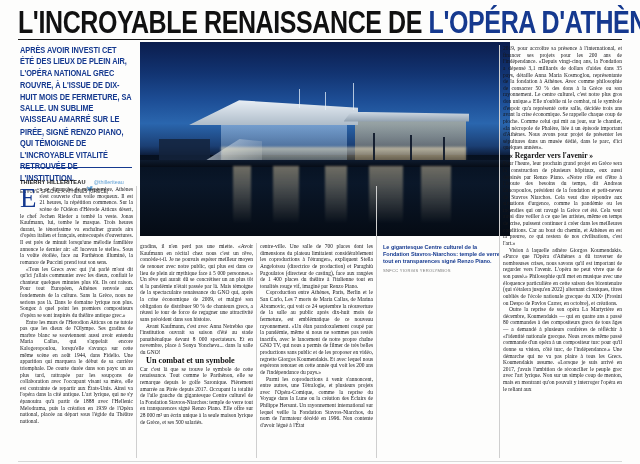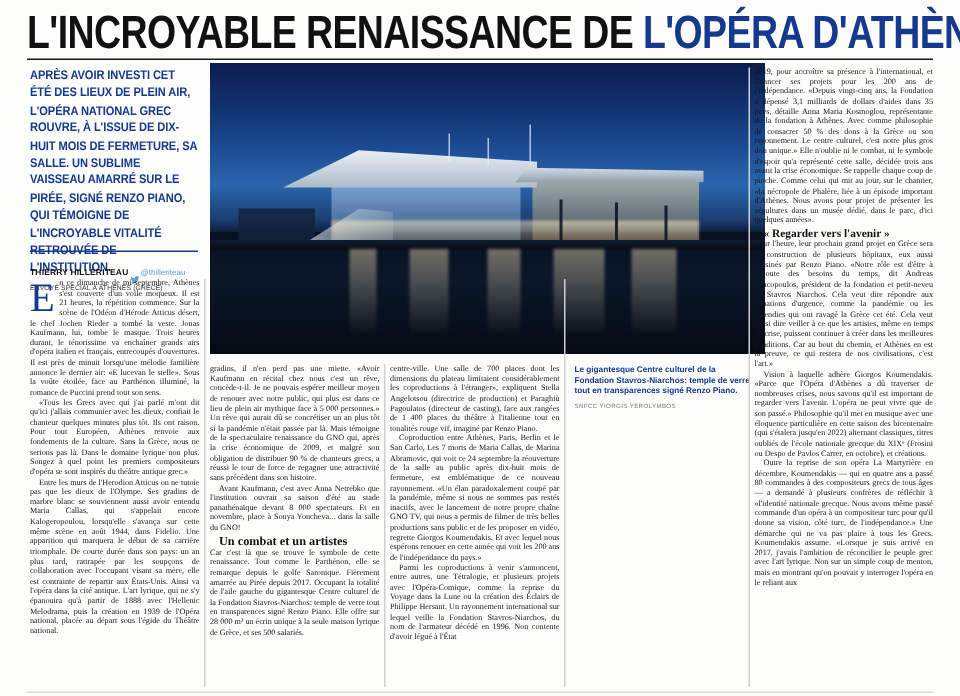--- a/index.html
+++ b/index.html
@@ -283,21 +283,21 @@
 
   <div class="col col-1">
     <p class="noindent"><span class="dropcap">E</span><span>n ce dimanche de mi-septembre, Athènes s'est couverte d'un voile moqueux. Il est 21 heures, la répétition commence. Sur la scène de l'Odéon d'Hérode Atticus désert, le chef Jochen Rieder a tombé la veste. Jonas Kaufmann, lui, tombe le masque. Trois heures durant, le ténorissime va enchaîner grands airs d'opéra italien et français, entrecoupés d'ouvertures. Il est près de minuit lorsqu'une mélodie familière annonce le dernier air: «E lucevan le stelle». Sous la voûte étoilée, face au Parthénon illuminé, la romance de Puccini prend tout son sens.</span></p>
     <p><span>«Tous les Grecs avec qui j'ai parlé m'ont dit qu'ici j'allais communier avec les dieux, confiait le chanteur quelques minutes plus tôt. Ils ont raison. Pour tout Européen, Athènes renvoie aux fondements de la culture. Sans la Grèce, nous ne serions pas là. Dans le domaine lyrique non plus. Songez à quel point les premiers compositeurs d'opéra se sont inspirés du théâtre antique grec.»</span></p>
     <p><span>Entre les murs de l'Herodion Atticus on ne tutoie pas que les dieux de l'Olympe. Ses gradins de marbre blanc se souviennent aussi avoir entendu Maria Callas, qui s'appelait encore Kalogeropoulou, lorsqu'elle s'avança sur cette même scène en août 1944, dans Fidelio. Une apparition qui marquera le début de sa carrière triomphale. De courte durée dans son pays: un an plus tard, rattrapée par les soupçons de collaboration avec l'occupant visant sa mère, elle est contrainte de repartir aux États-Unis. Ainsi va l'opéra dans la cité antique. L'art lyrique, qui ne s'y épanouira qu'à partir de 1888 avec l'Hellenic Melodrama, puis la création en 1939 de l'Opéra national, placée au départ sous l'égide du Théâtre national.</span></p>
   </div>
 
   <div class="col col-2">
     <p class="noindent"><span>gradins, il n'en perd pas une miette. «Avoir Kaufmann en récital chez nous c'est un rêve, concède-t-il. Je ne pouvais espérer meilleur moyen de renouer avec notre public, qui plus est dans ce lieu de plein air mythique face à 5 000 personnes.» Un rêve qui aurait dû se concrétiser un an plus tôt si la pandémie n'était passée par là. Mais témoigne de la spectaculaire renaissance du GNO qui, après la crise économique de 2009, et malgré son obligation de distribuer 90 % de chanteurs grecs, a réussi le tour de force de regagner une attractivité sans précédent dans son histoire.</span></p>
     <p><span>Avant Kaufmann, c'est avec Anna Netrebko que l'institution ouvrait sa saison d'été au stade panathénaïque devant 8 000 spectateurs. Et en novembre, place à Sonya Yoncheva... dans la salle du GNO!</span></p>
-    <p class="subhead">Un combat et un artistes</p>
+    <p class="subhead">Un combat et un symbole</p>
     <p class="noindent"><span>Car c'est là que se trouve le symbole de cette renaissance. Tout comme le Parthénon, elle se remarque depuis le golfe Saronique. Fièrement amarrée au Pirée depuis 2017. Occupant la totalité de l'aile gauche du gigantesque Centre culturel de la Fondation Stavros-Niarchos: temple de verre tout en transparences signé Renzo Piano. Elle offre sur 28 000 m² un écrin unique à la seule maison lyrique de Grèce, et ses 500 salariés.</span></p>
   </div>
 
   <div class="col col-3">
     <p class="noindent"><span>centre-ville. Une salle de 700 places dont les dimensions du plateau limitaient considérablement les coproductions à l'étranger», expliquent Stella Angelotsou (directrice de production) et Paraghiù Pagoulatos (directeur de casting), face aux rangées de 1 400 places du théâtre à l'italienne tout en tonalités rouge vif, imaginé par Renzo Piano.</span></p>
     <p><span>Coproduction entre Athènes, Paris, Berlin et le San Carlo, Les 7 morts de Maria Callas, de Marina Abramovic, qui voit ce 24 septembre la réouverture de la salle au public après dix-huit mois de fermeture, est emblématique de ce nouveau rayonnement. «Un élan paradoxalement coupé par la pandémie, même si nous ne sommes pas restés inactifs, avec le lancement de notre propre chaîne GNO TV, qui nous a permis de filmer de très belles productions sans public et de les proposer en vidéo, regrette Giorgos Koumendakis. Et avec lequel nous espérons renouer en cette année qui voit les 200 ans de l'indépendance du pays.»</span></p>
     <p><span>Parmi les coproductions à venir s'annoncent, entre autres, une Tétralogie, et plusieurs projets avec l'Opéra-Comique, comme la reprise du Voyage dans la Lune ou la création des Éclairs de Philippe Hersant. Un rayonnement international sur lequel veille la Fondation Stavros-Niarchos, du nom de l'armateur décédé en 1996. Non contente d'avoir légué à l'État</span></p>
   </div>
 
   <div class="col col-5">

